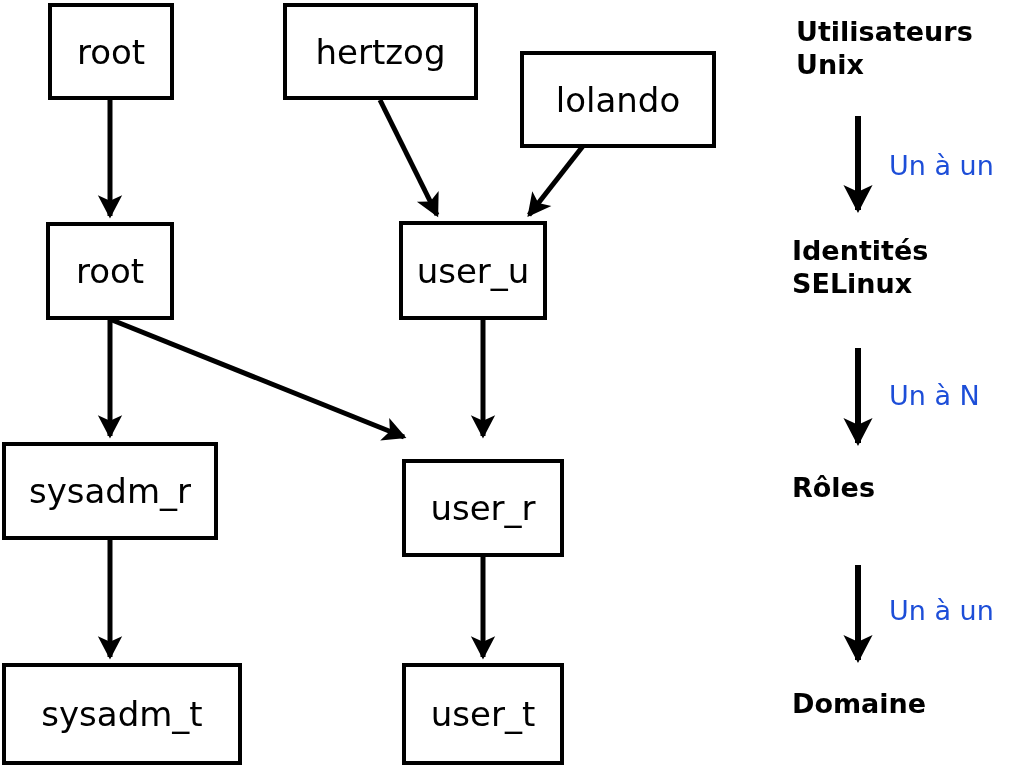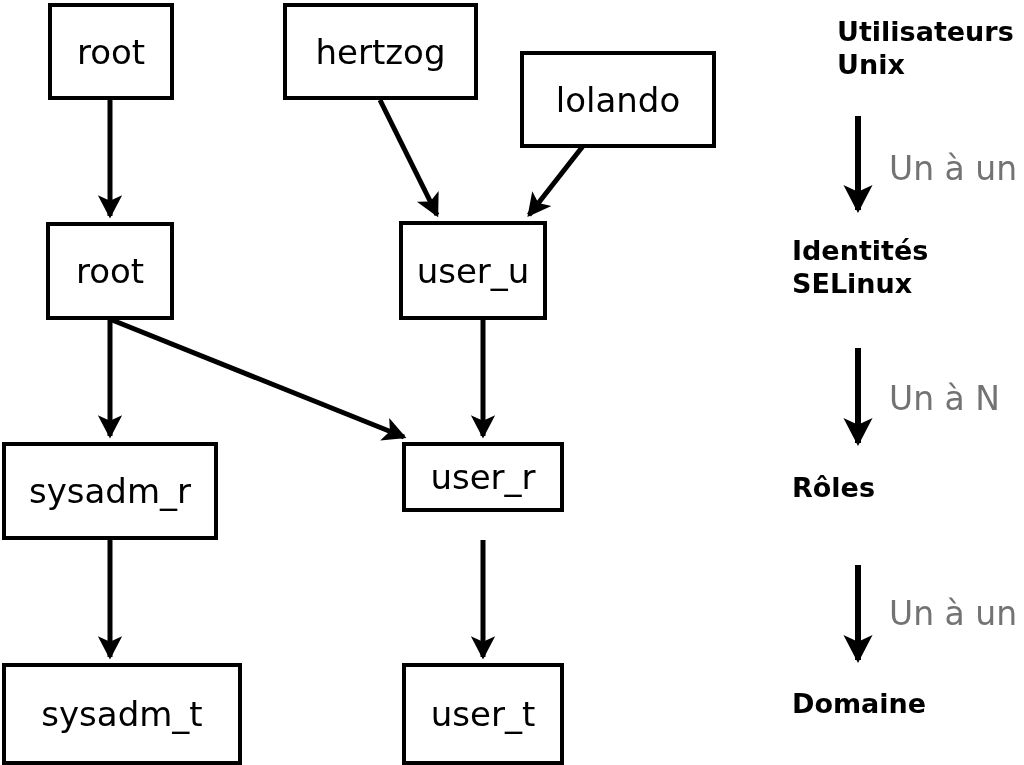--- a/index.html
+++ b/index.html
@@ -49,22 +49,22 @@
     font-size: 27px;
     color: #000000;
     line-height: 1.22;
     white-space: pre;
     z-index: 4;
   }
   .legend-edge-label {
     position: absolute;
     font-family: "DejaVu Sans", sans-serif;
     font-weight: normal;
-    font-size: 33px;
-    color: #737373;
+    font-size: 27px;
+    color: #1d4ed8;
     line-height: 1;
     white-space: nowrap;
     z-index: 4;
   }
 </style>
 </head>
 <body>
 
 <div id="canvas">
 
@@ -137,33 +137,33 @@
   </div>
 
   <div class="node-box" style="left:399px; top:221px; width:148px; height:99px;">
     <span class="node-label">user_u</span>
   </div>
 
   <div class="node-box" style="left:2px; top:442px; width:216px; height:98px;">
     <span class="node-label">sysadm_r</span>
   </div>
 
-  <div class="node-box" style="left:402px; top:442px; width:162px; height:70px;">
+  <div class="node-box" style="left:402px; top:459px; width:162px; height:98px;">
     <span class="node-label">user_r</span>
   </div>
 
   <div class="node-box" style="left:2px; top:663px; width:240px; height:102px;">
     <span class="node-label">sysadm_t</span>
   </div>
 
   <div class="node-box" style="left:402px; top:663px; width:162px; height:102px;">
     <span class="node-label">user_t</span>
   </div>
 
-  <div class="legend-heading" style="left:837px; top:16px;">Utilisateurs
+  <div class="legend-heading" style="left:796px; top:16px;">Utilisateurs
 Unix</div>
 
   <div class="legend-edge-label" style="left:889px; top:152px;">Un à un</div>
 
   <div class="legend-heading" style="left:792px; top:235px;">Identités
 SELinux</div>
 
   <div class="legend-edge-label" style="left:889px; top:382px;">Un à N</div>
 
   <div class="legend-heading" style="left:792px; top:472px;">Rôles</div>

